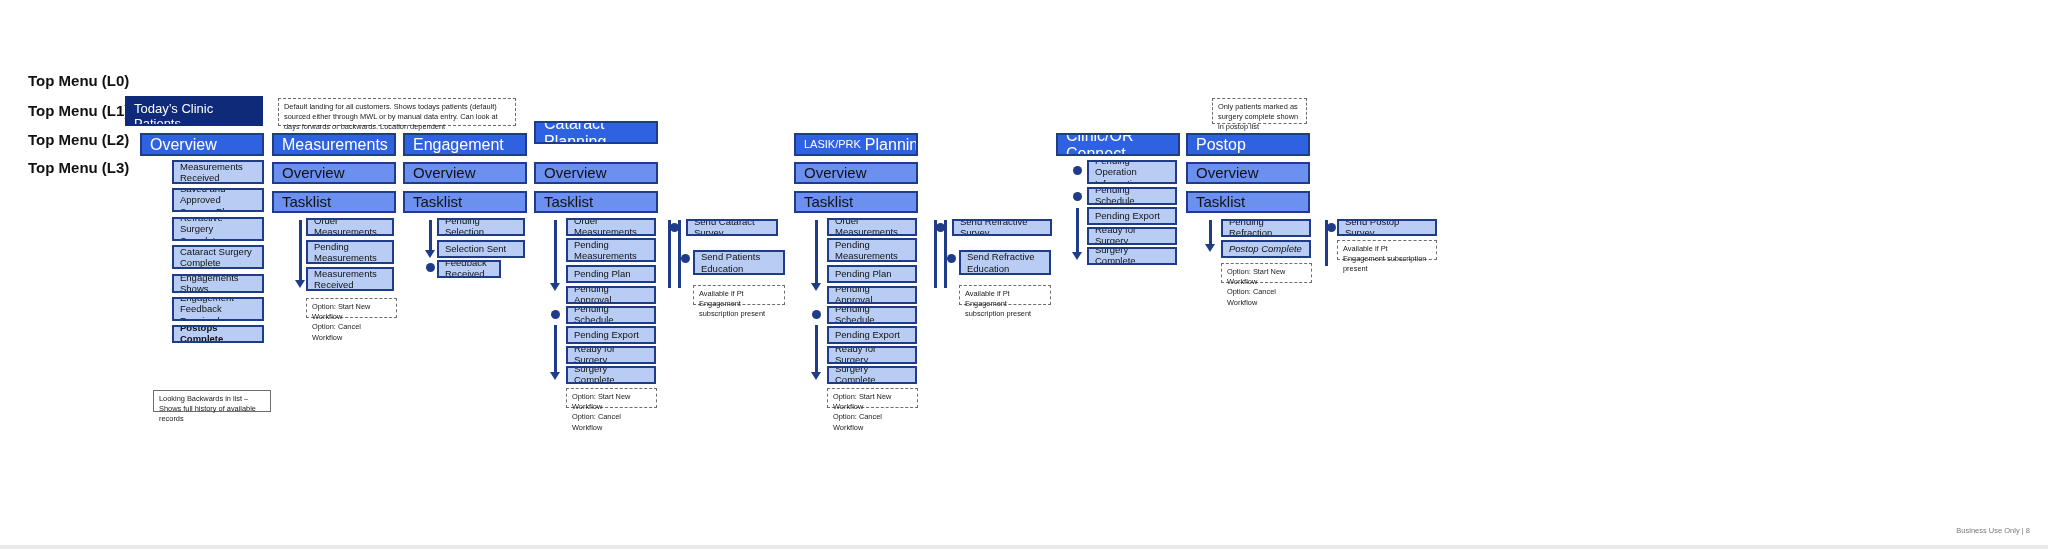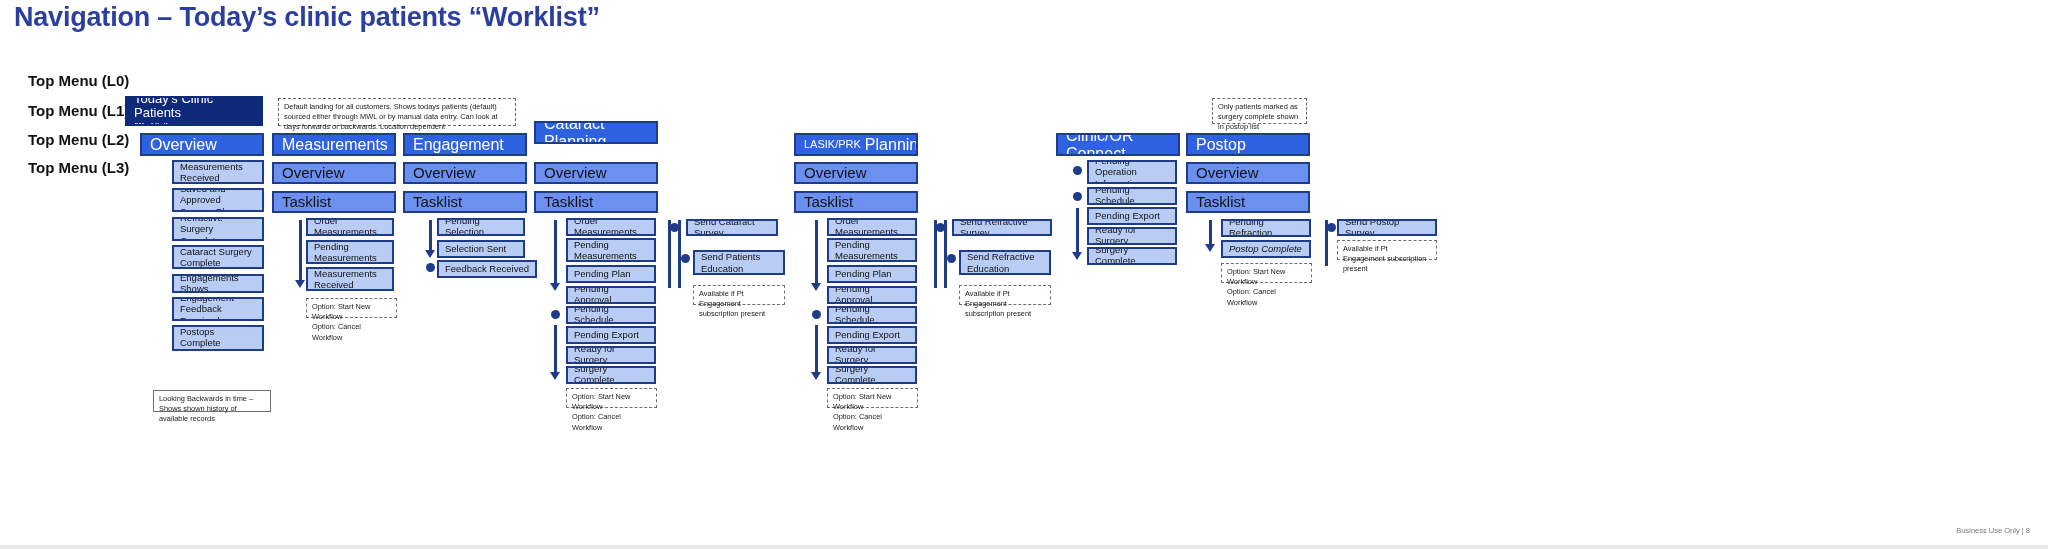--- a/index.html
+++ b/index.html
@@ -60,21 +60,20 @@
     padding-top:5px;
   }
   .n-l1{
     background:#102a7a;
     border-color:#102a7a;
     color:#ffffff;
     font-size:13px;
     padding:4px 7px;
     flex-direction:column;
     align-items:flex-start;
-    justify-content:center;
   }
   .n-l1 .sub{font-size:7.5px;font-weight:bold;margin-top:1px;}
 
   
   .n-l2{
     background:#2f62e0;
     border:2px solid #1f3c88;
     color:#ffffff;
     font-size:16px;
     padding:1px 8px;
@@ -146,21 +145,20 @@
     left:0; right:0; bottom:0;
     height:4px;
     background:#e9e9e9;
   }
 </style>
 </head>
 <body>
 
 <div id="slide">
 
-  <div class="slide-title">Navigation – Today’s clinic patients “Worklist”</div>
 
   <div class="row-label" style="left:28px; top:72px;">Top Menu (L0)</div>
   <div class="row-label" style="left:28px; top:102px;">Top Menu (L1)</div>
   <div class="row-label" style="left:28px; top:131px;">Top Menu (L2)</div>
   <div class="row-label" style="left:28px; top:159px;">Top Menu (L3)</div>
 
 
   <div class="node n-l1" style="left:125px; top:96px; width:138px; height:30px;">
     <span>Today’s Clinic Patients</span>
     <span class="sub">(Worklist)</span>
@@ -183,25 +181,25 @@
     </div>
   <div class="node n-l4 two-line" style="left:172px; top:245px; width:92px; height:24px;">
       <span>Cataract Surgery Complete</span>
     </div>
   <div class="node n-l4" style="left:172px; top:274px; width:92px; height:19px;">
       <span>Engagements Shows</span>
     </div>
   <div class="node n-l4 two-line" style="left:172px; top:297px; width:92px; height:24px;">
       <span>Engagement Feedback Received</span>
     </div>
-  <div class="node n-l4" style="left:172px; top:325px; width:92px; height:26px;">
+  <div class="node n-l4" style="left:172px; top:325px; width:92px; height:18px;font-weight:bold;">
       <span>Postops Complete</span>
     </div>
 
-  <div class="note solid" style="left:153px; top:390px; width:118px; height:22px;">Looking Backwards in time – Shows shown history of available records</div>
+  <div class="note solid" style="left:153px; top:390px; width:118px; height:22px;">Looking Backwards in list – Shows full history of available records</div>
 
   <div class="node n-l2" style="left:272px; top:133px; width:124px; height:23px;">
     <span>Measurements</span>
   </div>
   <div class="node n-l3" style="left:272px; top:162px; width:124px; height:22px;">
     <span>Overview</span>
   </div>
   <div class="node n-l3" style="left:272px; top:191px; width:124px; height:22px;">
     <span>Tasklist</span>
   </div>
@@ -235,21 +233,21 @@
   <div class="vline" style="left:429px; top:220px; height:32px;"></div>
   <div class="arrowhead" style="left:425px; top:250px;"></div>
   <div class="dot" style="left:426px; top:263px;"></div>
 
   <div class="node n-l4" style="left:437px; top:218px; width:88px; height:18px;">
       <span>Pending Selection</span>
     </div>
   <div class="node n-l4" style="left:437px; top:240px; width:88px; height:18px;">
       <span>Selection Sent</span>
     </div>
-  <div class="node n-l4" style="left:437px; top:260px; width:100px; height:18px;">
+  <div class="node n-l4" style="left:437px; top:260px; width:64px; height:18px;">
       <span>Feedback Received</span>
     </div>
 
   <div class="node n-l2" style="left:534px; top:121px; width:124px; height:23px;">
     <span>Cataract Planning</span>
   </div>
   <div class="node n-l3" style="left:534px; top:162px; width:124px; height:22px;">
     <span>Overview</span>
   </div>
   <div class="node n-l3" style="left:534px; top:191px; width:124px; height:22px;">

